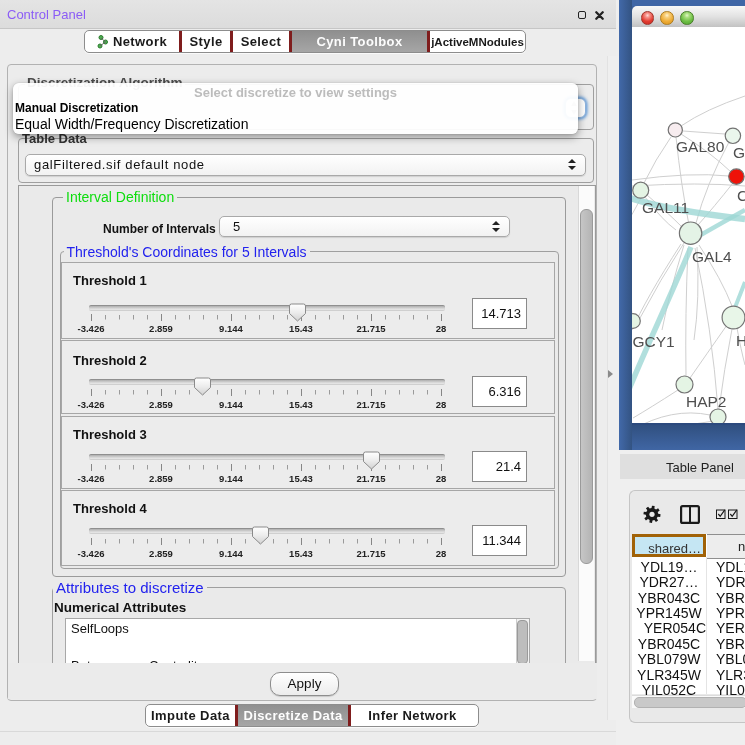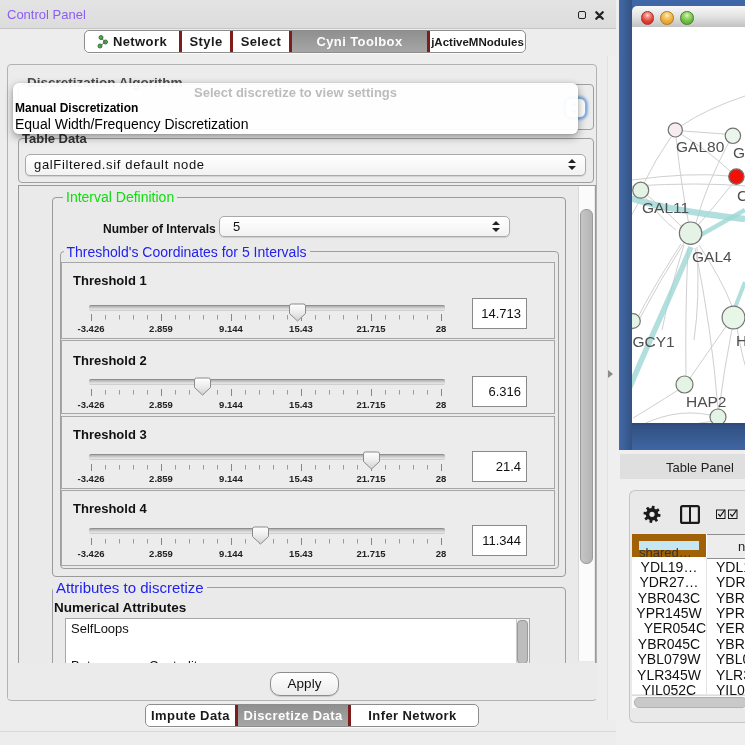--- a/index.html
+++ b/index.html
@@ -410,21 +410,21 @@
  <line x1="10" y1="1" x2="10" y2="18" stroke="#1a1a1a" stroke-width="2"></line>
 </svg>
 <svg class="abs" style="left:716px;top:509px;" width="24" height="10" viewBox="0 0 24 10">
  <rect x="0.5" y="1" width="8.5" height="8.5" fill="none" stroke="#1a1a1a"></rect>
  <path d="M2.3,5 L4.2,7.3 L8.8,0.8" stroke="#1a1a1a" fill="none" stroke-width="1.2"></path>
  <rect x="12.5" y="1" width="8.5" height="8.5" fill="none" stroke="#1a1a1a"></rect>
  <path d="M14.3,5 L16.2,7.3 L20.8,0.8" stroke="#1a1a1a" fill="none" stroke-width="1.2"></path>
 </svg>
 
 <div class="abs" style="left:632px;top:534px;width:113px;height:160px;background:#fff;"></div>
-<div class="abs" style="left:632px;top:534px;width:74px;height:23px;background:#c5e6f3;border:7px solid #a16207;font-size:13px;color:#333;text-align:left;padding-right:2px;box-sizing:border-box;line-height:23px;">shared…</div>
+<div class="abs" style="left:632px;top:534px;width:74px;height:23px;background:#c5e6f3;border:3px solid #a16207;font-size:13px;color:#333;text-align:right;padding-right:2px;box-sizing:border-box;line-height:23px;">shared…</div>
 <div class="abs" style="left:707px;top:534px;width:38px;height:23px;background:#ededed;border:1px solid #8f8f8f;border-left:none;font-size:13px;color:#222;padding-left:31px;line-height:23px;">n</div>
 <div class="row" style="left:632px;top:559.0px;text-align:center;width:74px;">YDL19…</div>
 <div class="row" style="left:716px;top:559.0px;">YDL1</div>
 <div class="row" style="left:632px;top:574.4px;text-align:center;width:74px;">YDR27…</div>
 <div class="row" style="left:716px;top:574.4px;">YDR2</div>
 <div class="row" style="left:632px;top:589.7px;text-align:center;width:74px;">YBR043C</div>
 <div class="row" style="left:716px;top:589.7px;">YBR0</div>
 <div class="row" style="left:632px;top:605.0px;text-align:center;width:74px;">YPR145W</div>
 <div class="row" style="left:716px;top:605.0px;">YPR1</div>
 <div class="row" style="left:632px;top:620.4px;text-align:right;width:74px;">YER054C</div>

